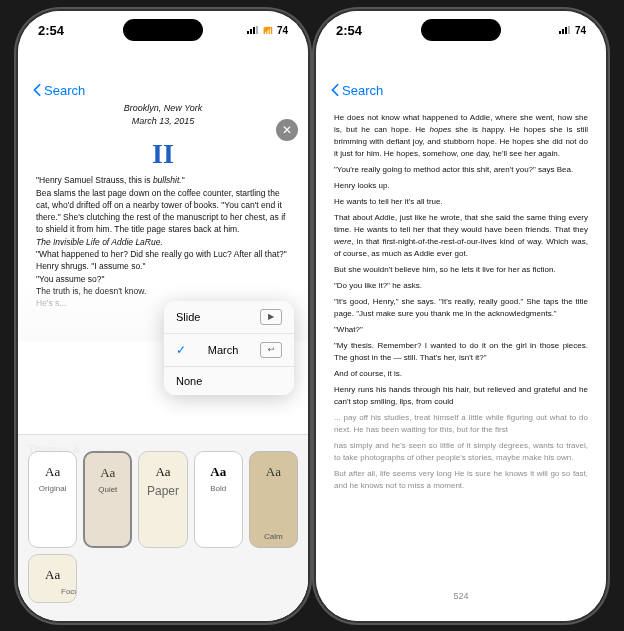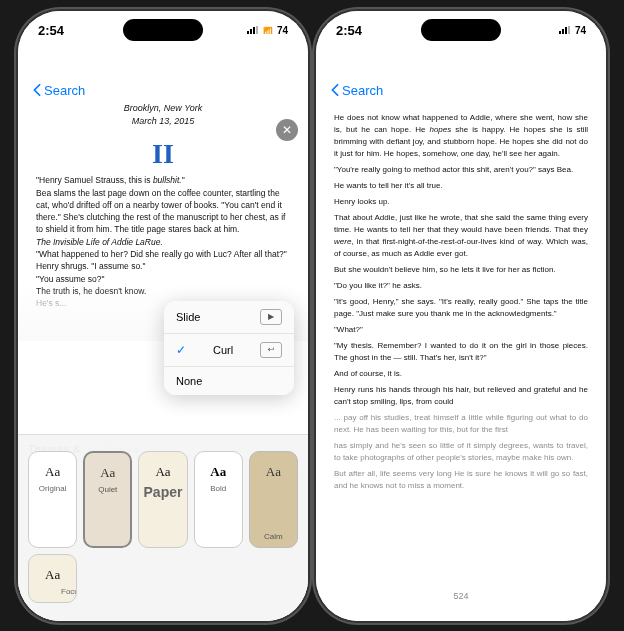--- a/index.html
+++ b/index.html
@@ -339,21 +339,21 @@
 
       <div class="fade-overlay"></div>
 
       <div class="transition-menu" style="top:290px; right:14px; position:absolute; z-index:55;">
         <div class="transition-item">
           <span>Slide</span>
           <div class="transition-icon">▶</div>
         </div>
         <div class="transition-item">
           <span class="check">✓</span>
-          <span>Curl</span>
+          <span>March</span>
           <div class="transition-icon">↩</div>
         </div>
         <div class="transition-item">
           <span>None</span>
         </div>
       </div>
 
       <div class="themes-bar" style="position:absolute; bottom:162px; left:0; right:0; padding:4px 10px 2px; background:rgba(245,245,245,0.97); border-top:1px solid #ddd; z-index:51;">
         <span class="themes-label">Themes &amp; </span>
         <span class="themes-sub">Quiet Options</span>
@@ -394,21 +394,21 @@
         <div class="theme-card original" style="background:#fff; border-radius:10px; border:1px solid #ccc; text-align:center; padding:6px 0 4px;">
           <div class="theme-preview" style="font-family:Georgia,serif; font-size:13px; color:#111;">Aa</div>
           <div class="theme-name" style="font-size:8px; color:#666; padding-bottom:2px;">Original</div>
         </div>
         <div class="theme-card quiet selected" style="background:#e8dfd0; border-radius:10px; border:2px solid #888; text-align:center; padding:6px 0 4px;">
           <div class="theme-preview" style="font-family:Georgia,serif; font-size:13px; color:#333;">Aa</div>
           <div class="theme-name" style="font-size:8px; color:#555; padding-bottom:2px;">Quiet</div>
         </div>
         <div class="theme-card paper" style="background:#f5efe0; border-radius:10px; border:1px solid #ccc; text-align:center; padding:6px 0 4px;">
           <div class="theme-preview" style="font-family:Georgia,serif; font-size:13px; color:#111;">Aa</div>
-          <div class="theme-name" style="font-size:14px; color:#666; padding-bottom:2px;font-weight:bold;">Paper</div>
+          <div class="theme-name" style="font-size:12px; color:#666; padding-bottom:2px;">Paper</div>
         </div>
         <div class="theme-card bold" style="background:#fff; border-radius:10px; border:1px solid #ccc; text-align:center; padding:6px 0 4px;">
           <div class="theme-preview" style="font-family:Georgia,serif; font-size:13px; font-weight:bold; color:#000;">Aa</div>
           <div class="theme-name" style="font-size:8px; color:#666; padding-bottom:2px;">Bold</div>
         </div>
         <div class="theme-card calm" style="background:#d4c4a0; border-radius:10px; border:1px solid #bbb; text-align:center; padding:6px 0 4px;">
           <div class="theme-preview" style="font-family:Georgia,serif; font-size:13px; color:#333;">Aa</div>
           <div class="theme-name" style="font-size:8px; color:#555; padding-bottom:2px;margin-top:48px;">Calm</div>
         </div>
         <div class="theme-card focus" style="background:#f5efe0; border-radius:10px; border:1px solid #ccc; text-align:center; padding:6px 0 4px;">
@@ -442,22 +442,22 @@
           <svg viewBox="0 0 10 16" fill="none">
               <path d="M8 2 L2 8 L8 14" stroke="#007AFF" stroke-width="2" stroke-linecap="round" stroke-linejoin="round"></path>
             </svg>
           <span>Search</span>
         </div>
       </div>
 
       <div class="right-book-content">
         <p>He does not know what happened to Addie, where she went, how she is, but he can hope. He <em>hopes</em> she is happy. He hopes she is still brimming with defiant joy, and stubborn hope. He hopes she did not do it just for him. He hopes, somehow, one day, he'll see her again.</p>
         <p>"You're really going to method actor this shit, aren't you?" says Bea.</p>
+        <p>Henry looks up.</p>
         <p>He wants to tell her it's all true.</p>
-        <p>Henry looks up.</p>
         <p>That about Addie, just like he wrote, that she said the same thing every time. He wants to tell her that they would have been friends. That they <em>were</em>, in that first-night-of-the-rest-of-our-lives kind of way. Which was, of course, as much as Addie ever got.</p>
         <p>But she wouldn't believe him, so he lets it live for her as fiction.</p>
         <p>"Do you like it?" he asks.</p>
         <p>"It's good, Henry," she says. "It's really, really good." She taps the title page. "Just make sure you thank me in the acknowledgments."</p>
         <p>"What?"</p>
         <p>"My thesis. Remember? I wanted to do it on the girl in those pieces. The ghost in the — still. That's her, isn't it?"</p>
         <p>And of course, it is.</p>
         <p>Henry runs his hands through his hair, but relieved and grateful and he can't stop smiling, lips, from could</p>
         <p style="opacity:0.5">... pay off his studies, treat himself a little while figuring out what to do next. He has been waiting for this, but for the first</p>
         <p style="opacity:0.5">has simply and he's seen so little of it simply degrees, wants to travel, to take photographs of other people's stories, maybe make his own.</p>

